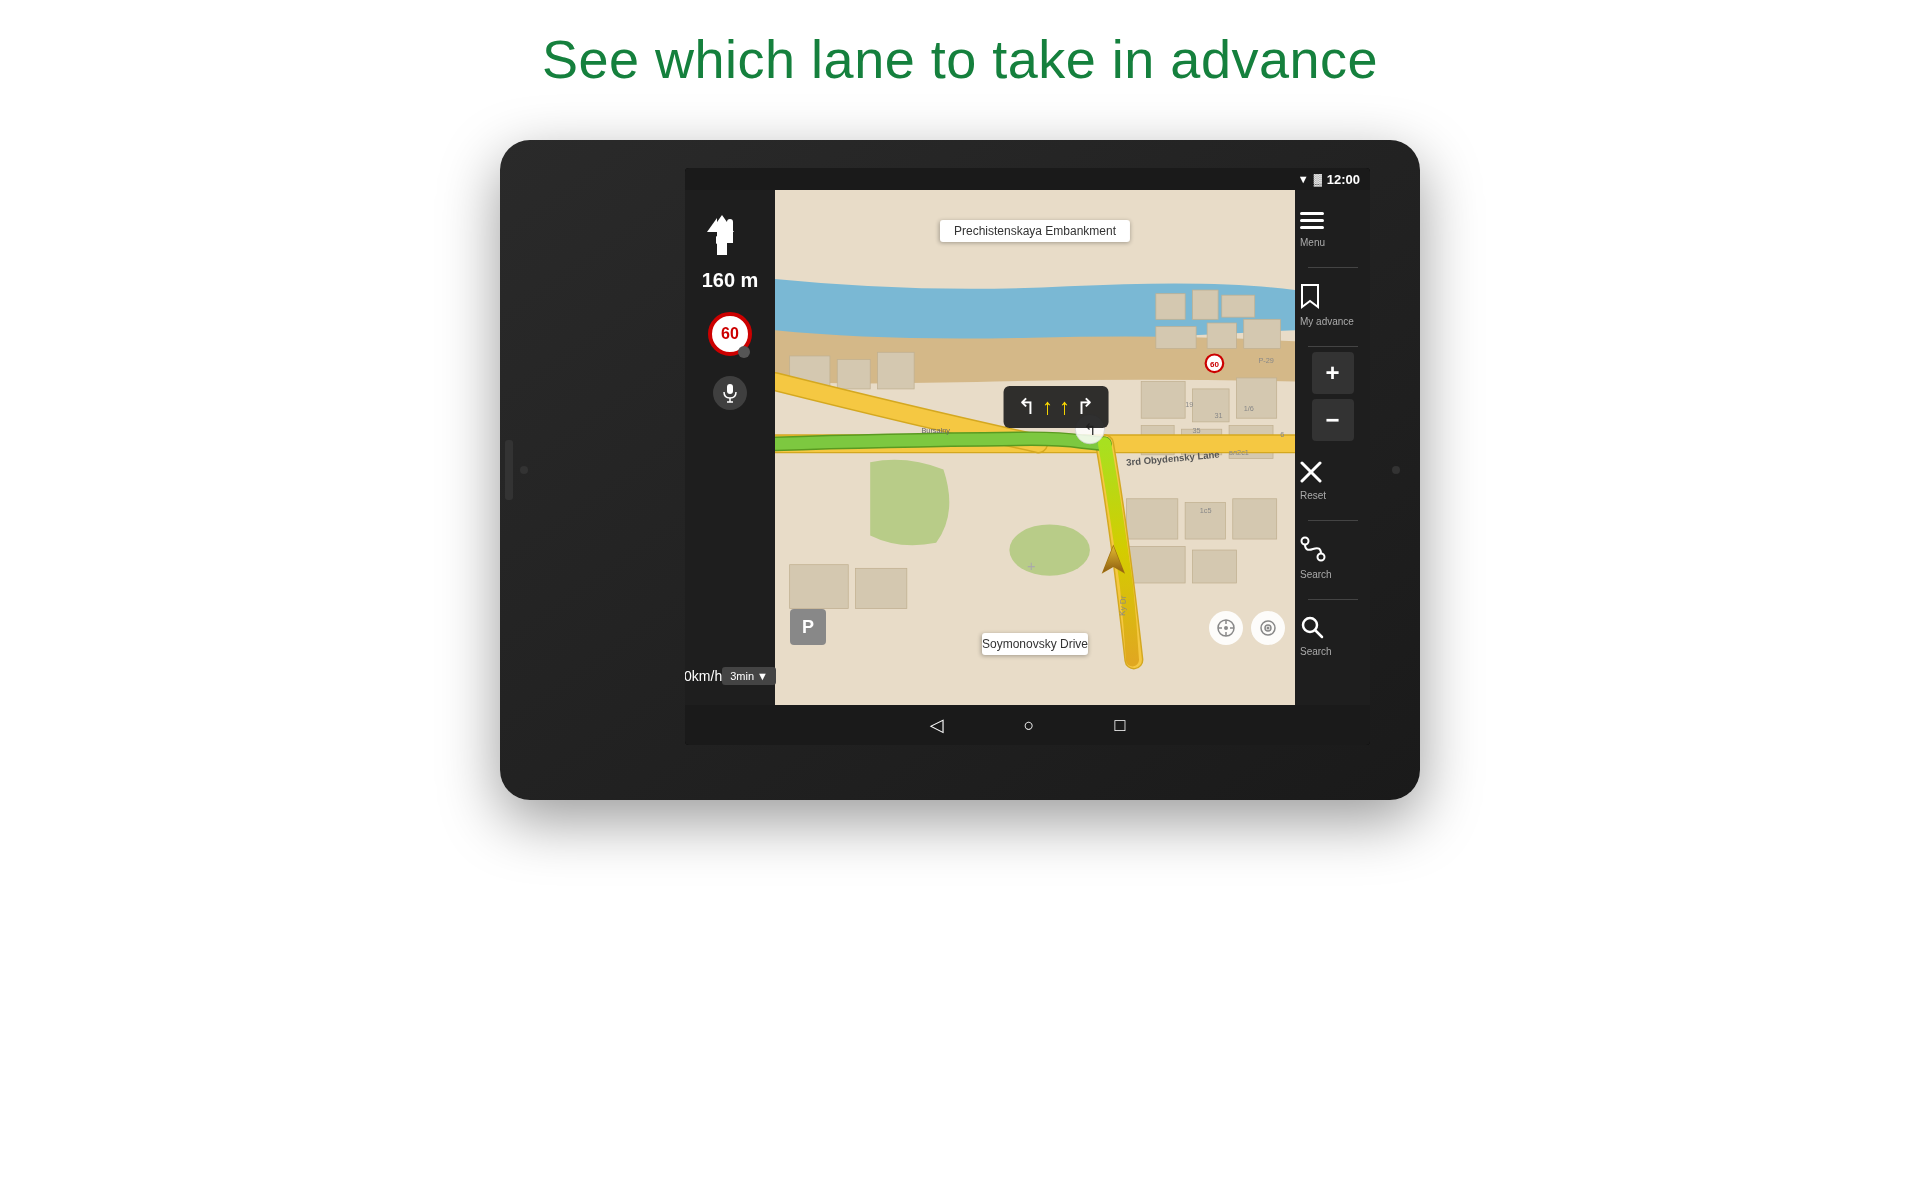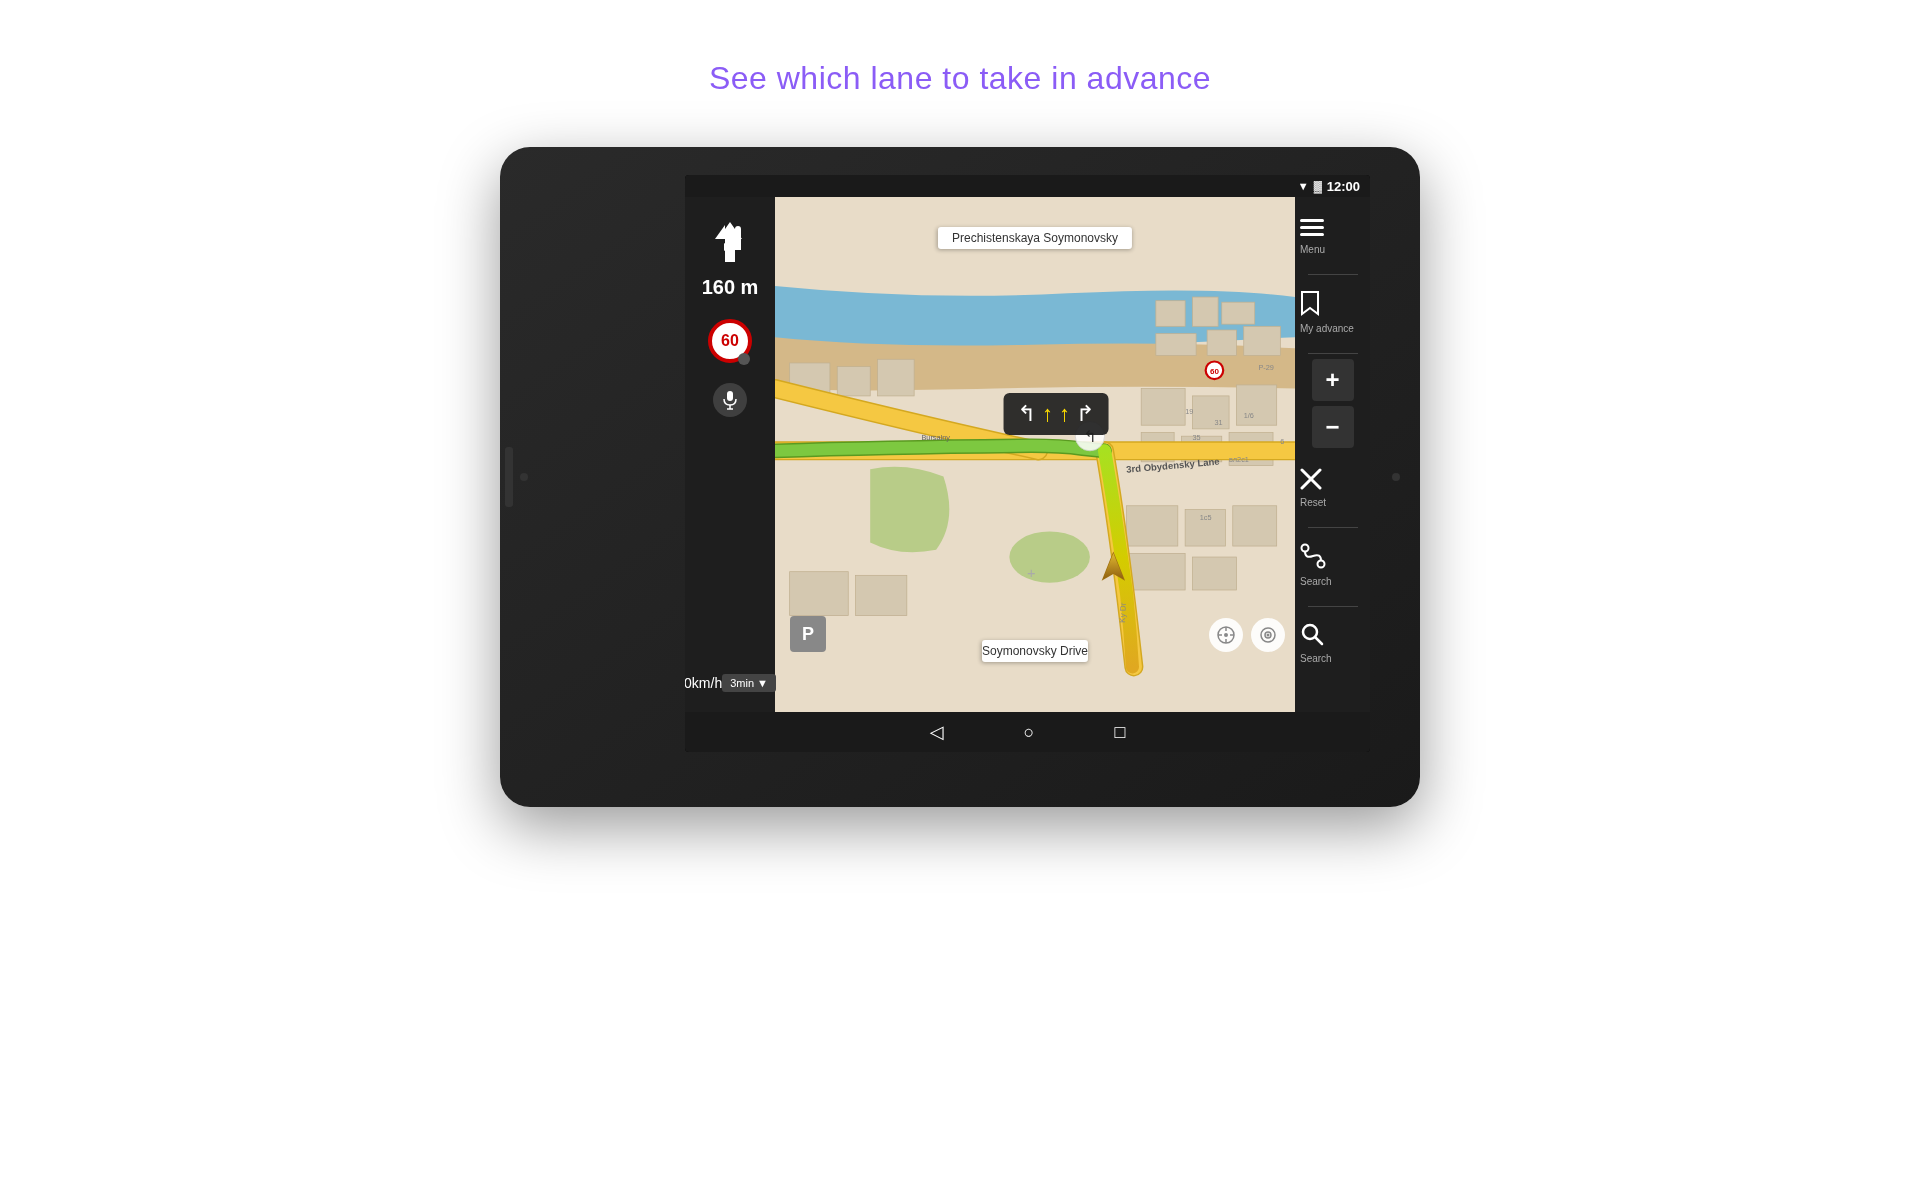--- a/index.html
+++ b/index.html
@@ -8,23 +8,23 @@
       height: 1200px;
       background: #ffffff;
       font-family: 'Arial', sans-serif;
       overflow: hidden;
       display: flex;
       flex-direction: column;
       align-items: center;
     }
 
     .page-title {
-      margin-top: 60px;
-      font-size: 32px;
-      color: #8b5cf6;
+      margin-top: 28px;
+      font-size: 54px;
+      color: #15803d;
       font-weight: 300;
       letter-spacing: 0.5px;
       text-align: center;
     }
 
     .tablet-container {
       margin-top: 50px;
       position: relative;
       width: 920px;
       height: 660px;
@@ -90,21 +90,20 @@
       display: flex;
       flex-direction: column;
       align-items: center;
       padding-top: 20px;
       z-index: 5;
     }
 
     .turn-indicator {
       display: flex;
       flex-direction: column;
-      align-items: center;
       margin-bottom: 20px;
     }
 
     .turn-arrow {
       color: white;
       font-size: 32px;
       line-height: 1;
     }
 
     .turn-distance {
@@ -604,21 +603,21 @@
 
         
         <div class="lane-indicator">
           <span class="lane-arrow">↰</span>
           <span class="lane-arrow active">↑</span>
           <span class="lane-arrow active">↑</span>
           <span class="lane-arrow">↱</span>
         </div>
 
         
-        <div class="street-name-top">Prechistenskaya Soymonovsky</div>
+        <div class="street-name-top">Prechistenskaya Embankment</div>
         
         
         <div class="street-name-bottom">Soymonovsky Drive</div>
 
         
         <div class="parking-icon">P</div>
 
         
         <div class="map-controls">
           <div class="map-ctrl-btn">

